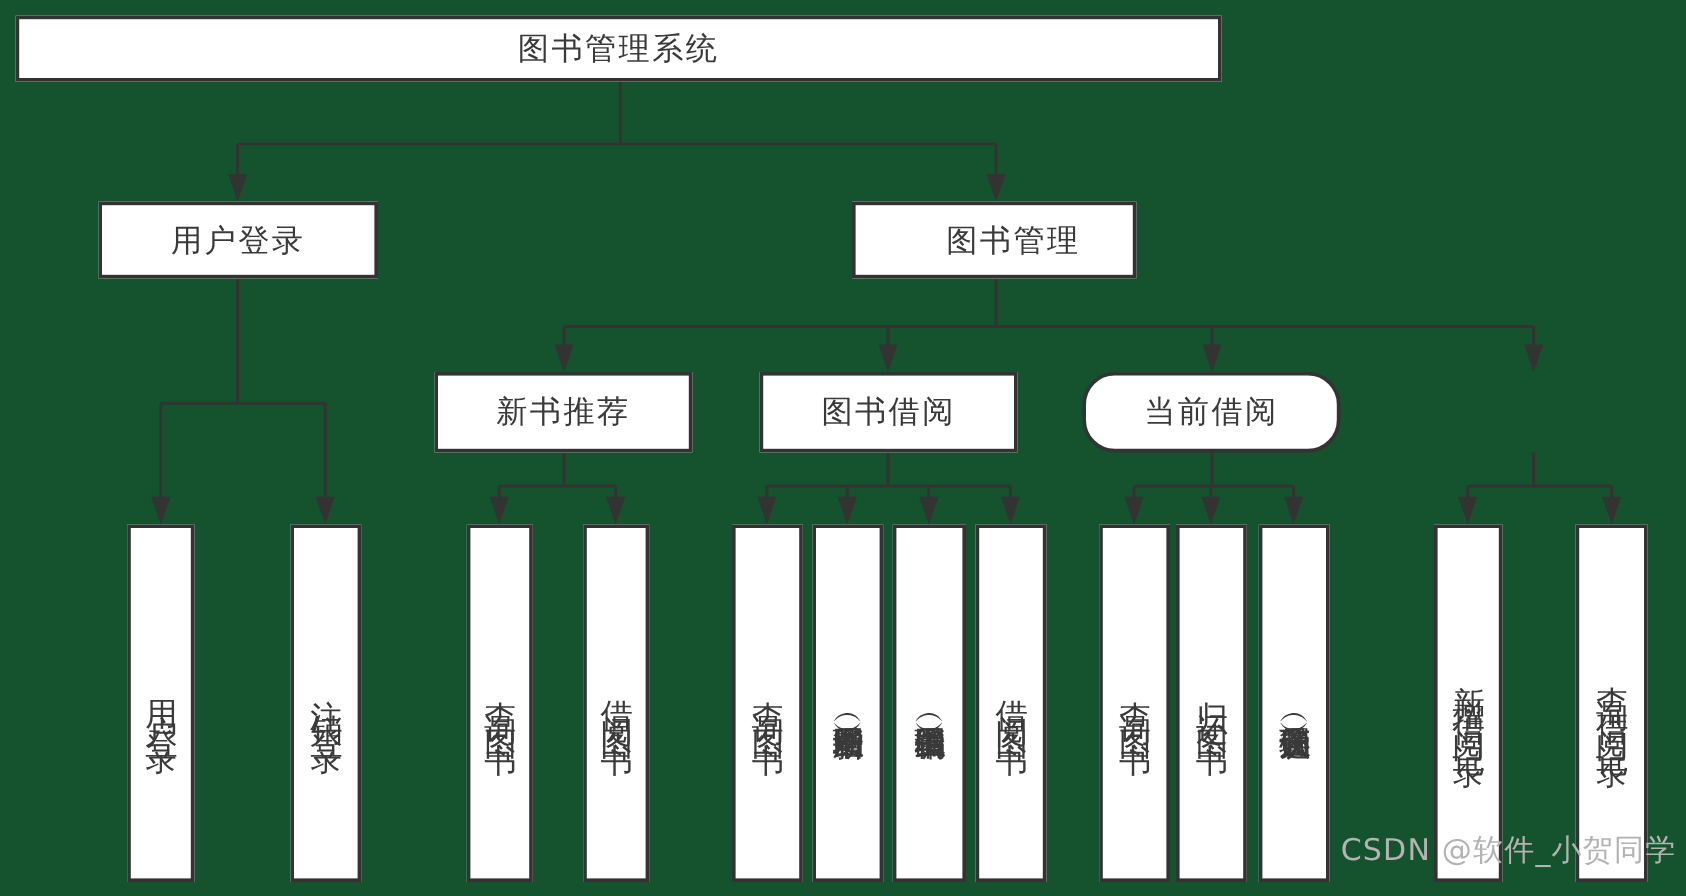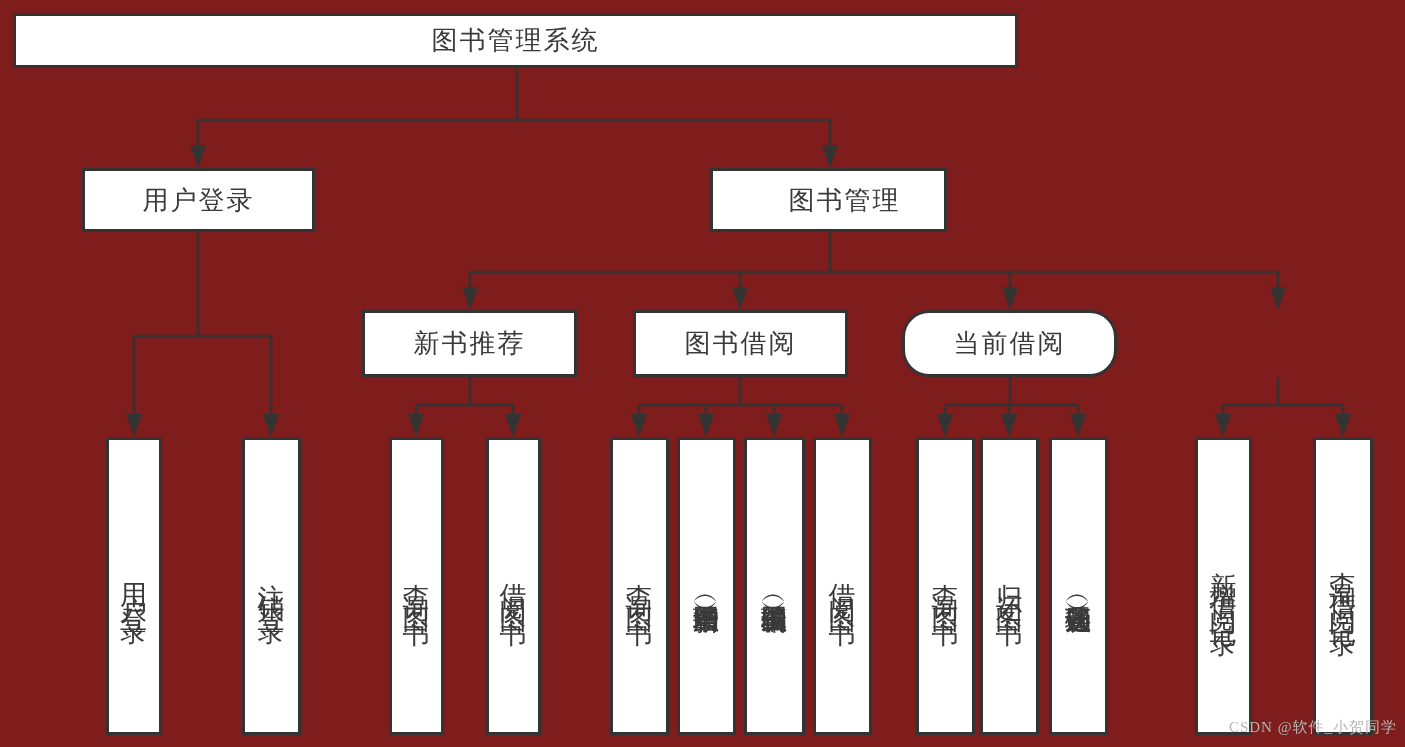--- a/index.html
+++ b/index.html
@@ -3,21 +3,21 @@
 <meta charset="utf-8">
 <style>
   html,body{margin:0;padding:0;}
   body{
     font-family:"DejaVu Sans","Liberation Sans",sans-serif;
     background:#ffffff;
   }
   .canvas{
     position:relative;
     width:1405px;height:747px;
-    background:#7f1d1d;
+    background:#14532d;
     overflow:hidden;
   }
   .connectors{
     position:absolute;left:0;top:0;width:1405px;height:747px;
     z-index:0;pointer-events:none;
   }
   .box{
     position:absolute;
     background:#ffffff;
     border:3px solid #333333;
@@ -60,27 +60,26 @@
   #l-6 {left:677px; width:59px;}
   #l-7 {left:744px; width:61px;}
   #l-8 {left:813px; width:59px;}
   #l-9 {left:916px; width:59px;}
   #l-10{left:980px; width:59px;}
   #l-11{left:1049px;width:59px;}
   #l-12{left:1195px;width:57px;}
   #l-13{left:1313px;width:60px;}
   .watermark{
     position:absolute;
-    right:8px;bottom:10px;
-    font-size:15px;
+    right:8px;bottom:22px;
+    font-size:25px;
     color:#b3b3b3;
     letter-spacing:1px;
     z-index:5;
     white-space:nowrap;
-    font-family:Liberation Serif, serif;
   }
 </style>
 </head>
 <body>
 
 <div class="canvas">
 
   <svg class="connectors" width="1405" height="747" viewBox="0 0 1405 747" xmlns="http://www.w3.org/2000/svg">
     <g stroke="#333333" stroke-width="2.5" fill="none">
       <path d="M517 68 V120 M198 120 H830 M198 120 V150 M830 120 V150"></path>

